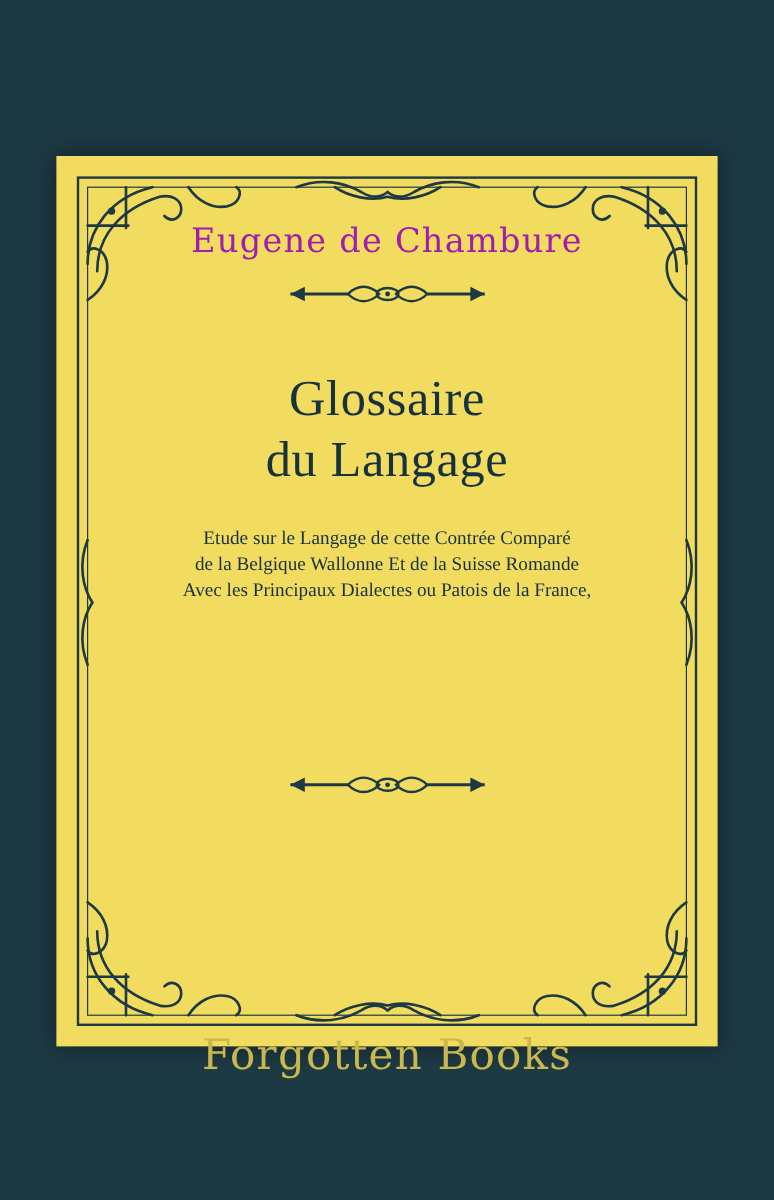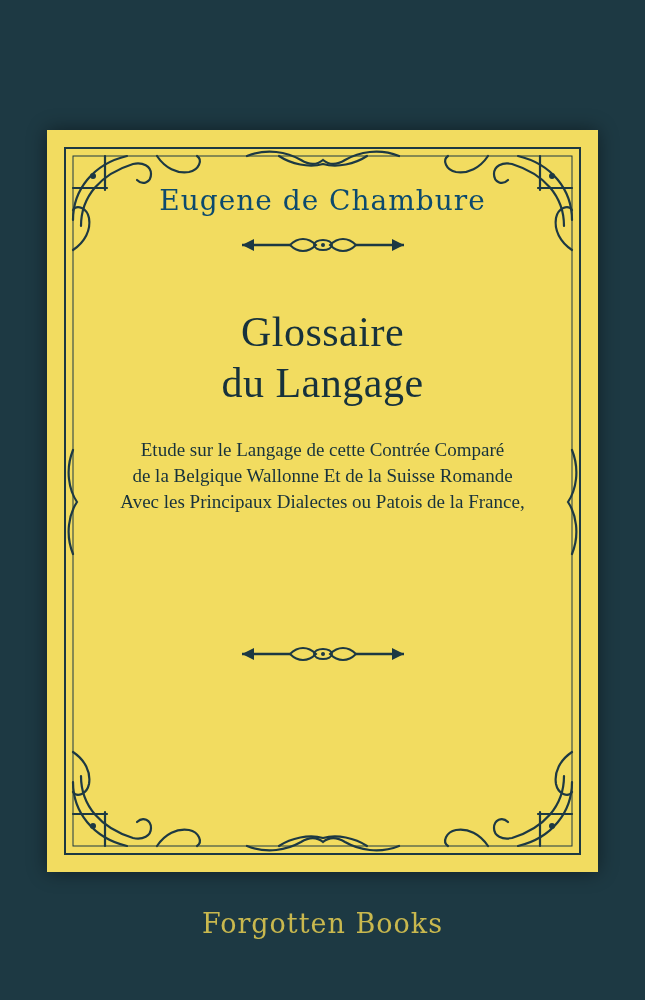--- a/index.html
+++ b/index.html
@@ -47,21 +47,21 @@
     height: 742px;
     box-sizing: border-box;
     padding: 40px 52px;
     text-align: center;
   }
   .author {
     margin-top: 14px;
     font-family: "DejaVu Serif", serif;
     font-size: 28px;
     letter-spacing: 1px;
-    color: #0c4a6e;
+    color: #a21caf;
     white-space: nowrap;
   }
   .divider {
     margin: 16px auto 0 auto;
     width: 190px;
     height: 24px;
   }
   .title {
     margin-top: 46px;
     font-family: "Liberation Serif", serif;
@@ -69,40 +69,40 @@
     line-height: 1.22;
     color: #17323c;
     letter-spacing: 0.5px;
   }
   .title .line2 {
     display: block;
   }
   .subtitle {
     margin-top: 28px;
     font-family: "Liberation Serif", serif;
-    font-size: 19px;
+    font-size: 16px;
     line-height: 1.35;
     color: #17323c;
   }
   .divider-bottom {
     position: absolute;
     left: 50%;
     transform: translateX(-50%);
     top: 512px;
     width: 190px;
     height: 24px;
   }
   .brand {
     position: absolute;
     left: 0;
     right: 0;
-    top: 908px;
+    top: 860px;
     text-align: center;
     font-family: "DejaVu Serif", serif;
-    font-size: 27px;
+    font-size: 35px;
     color: #c9b84e;
     letter-spacing: 1px;
   }
   .brand .word {
     display: inline-block;
   }
 </style>
 </head>
 <body>
 

